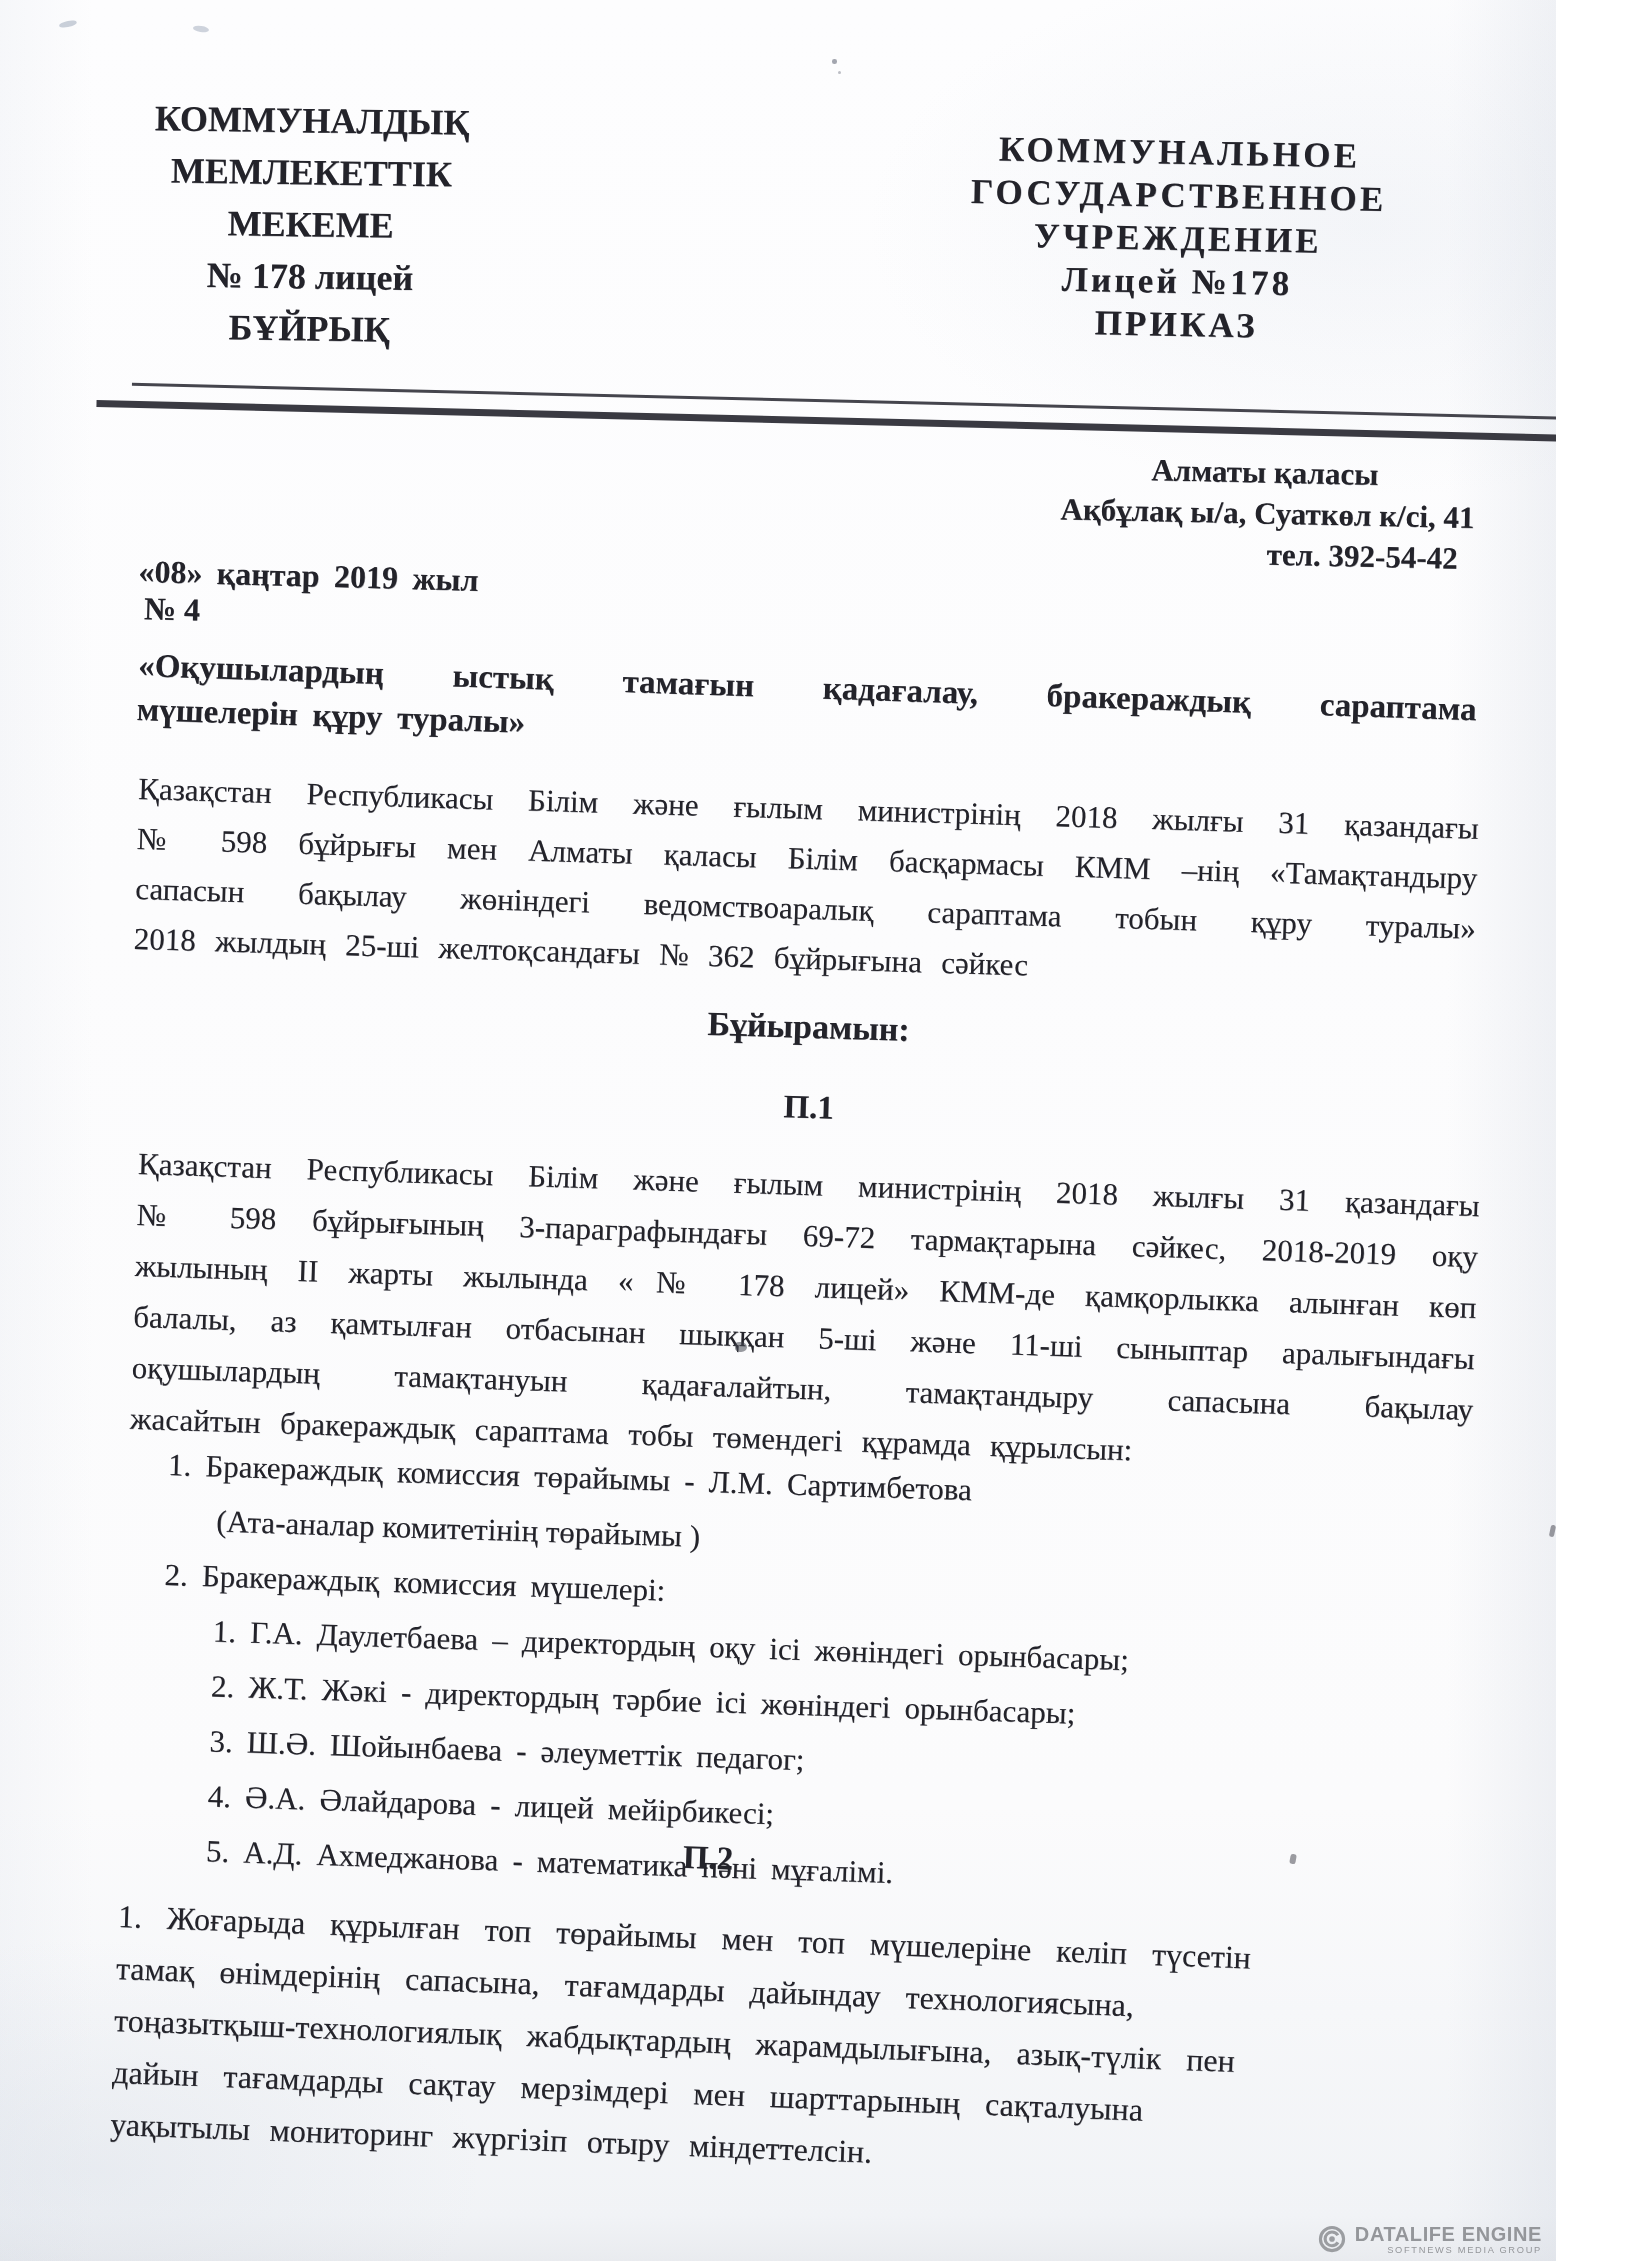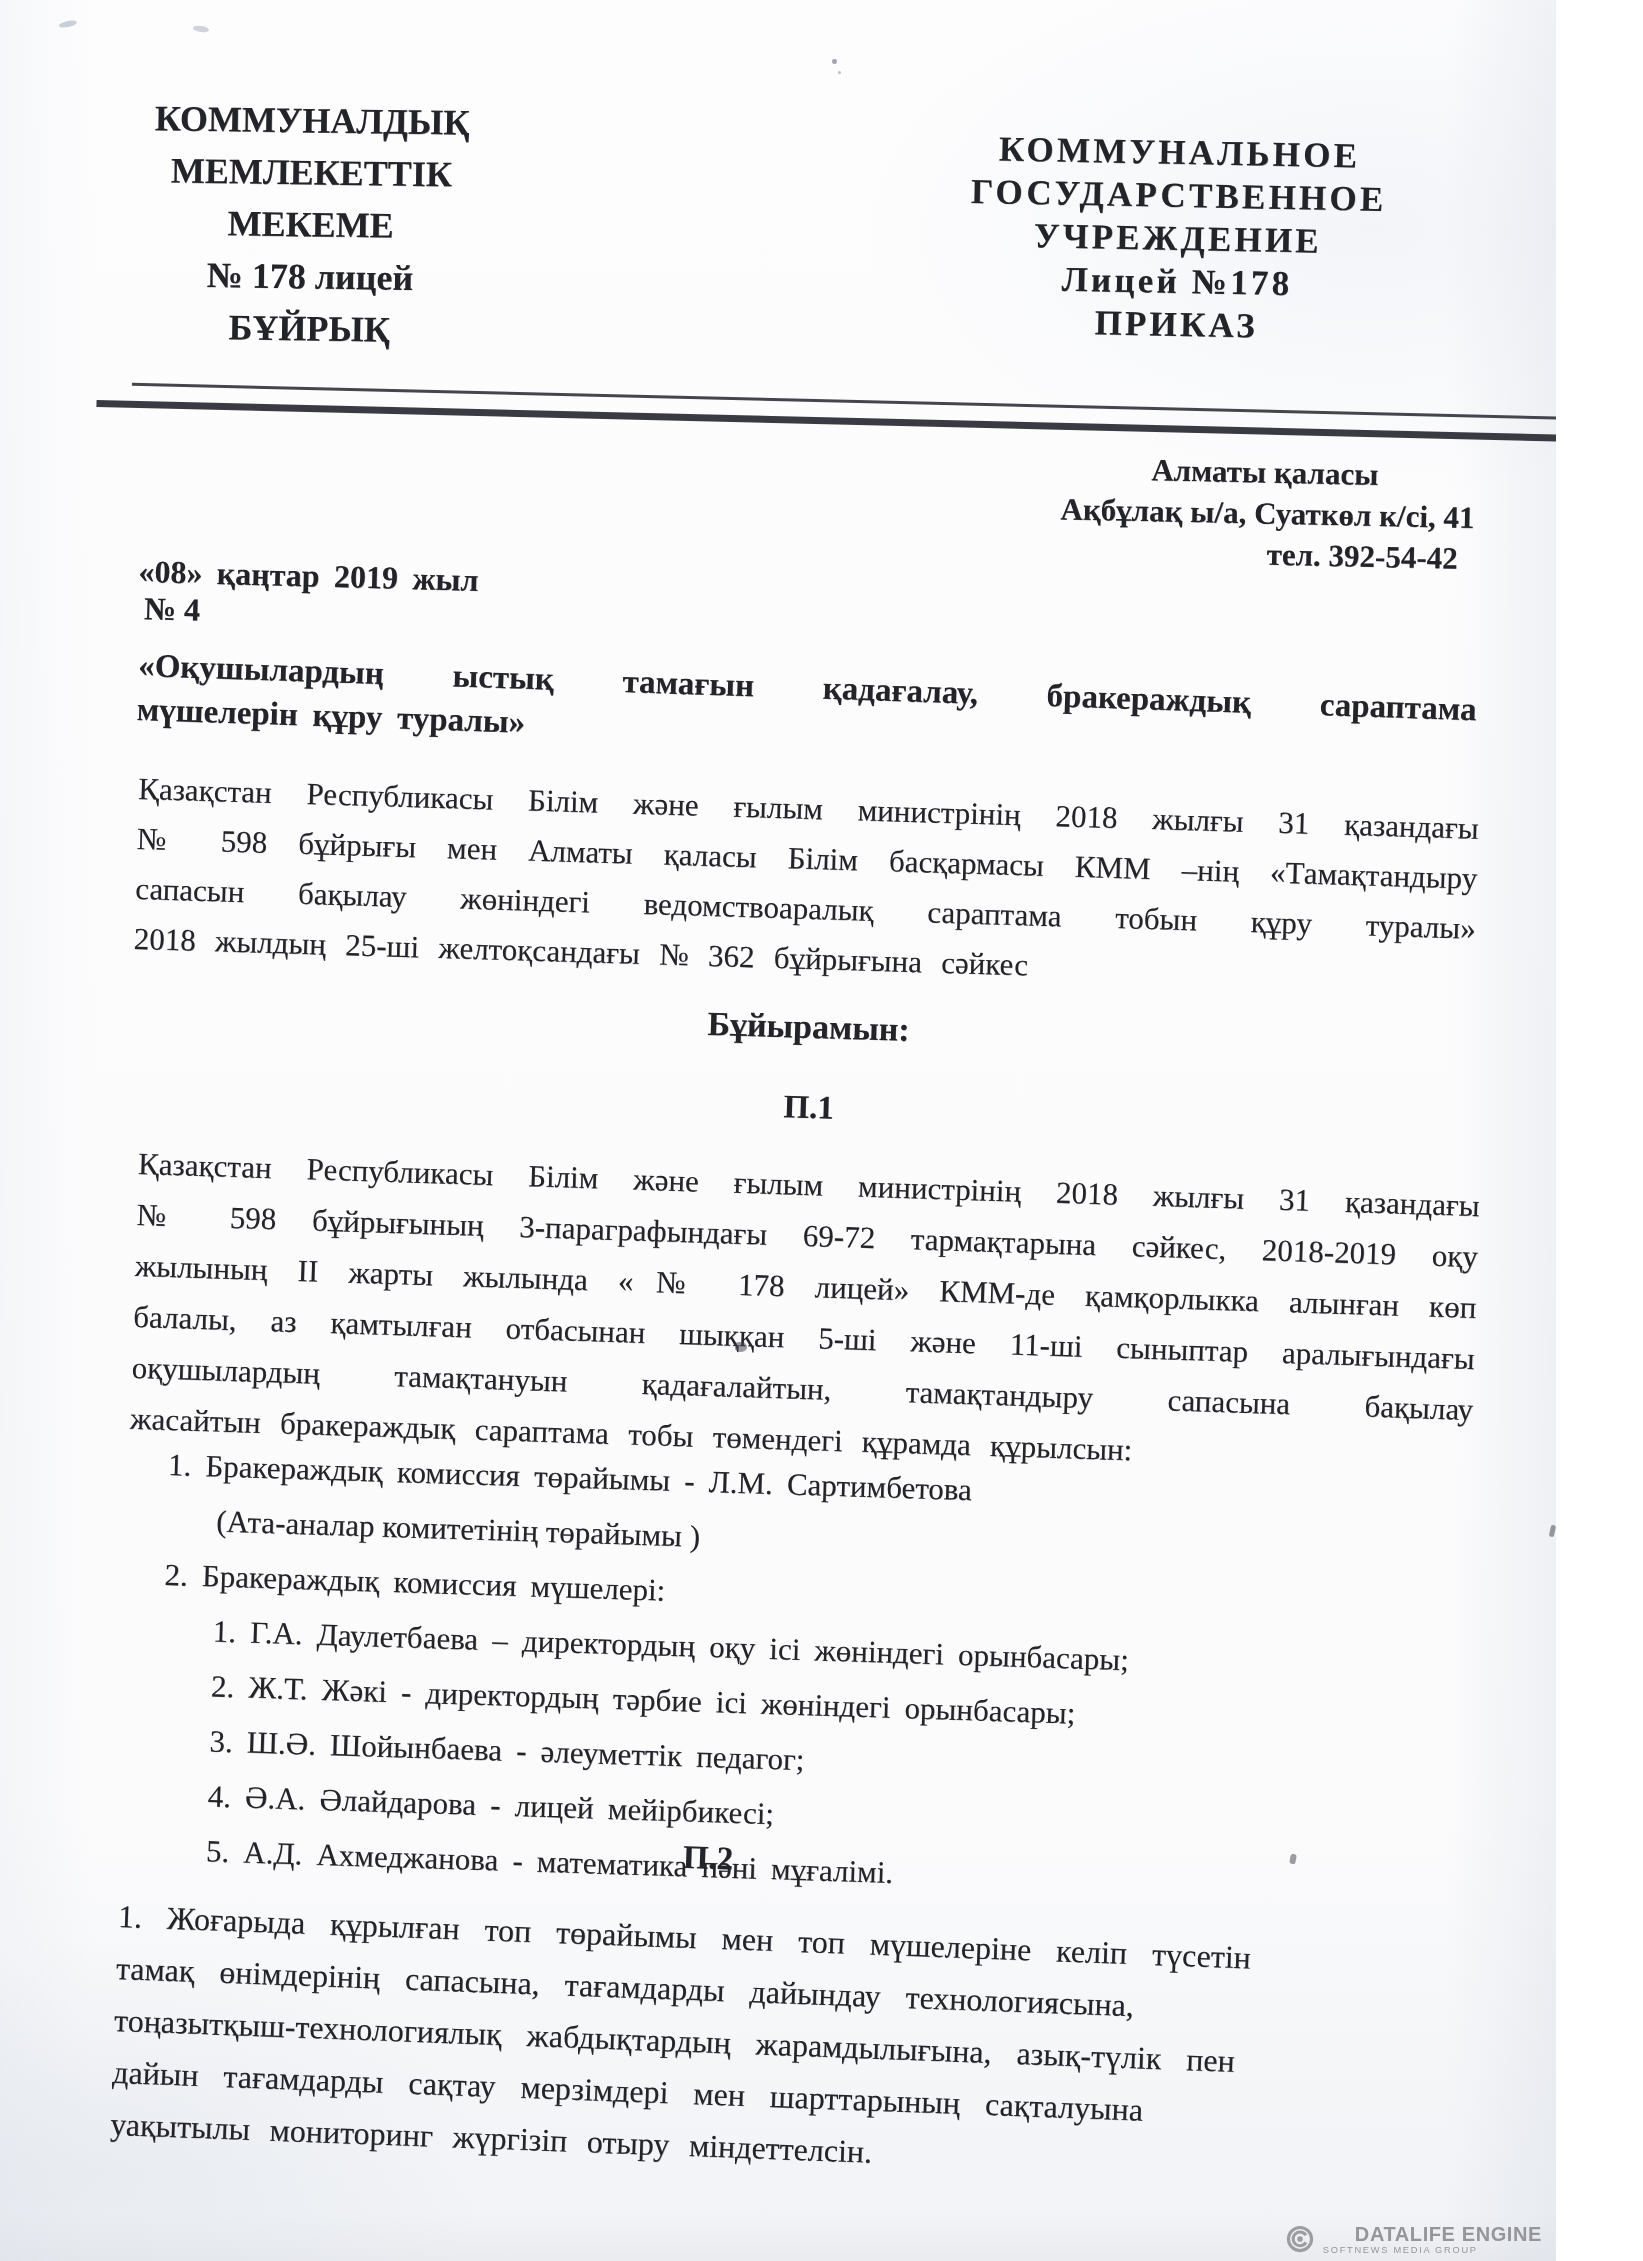--- a/index.html
+++ b/index.html
@@ -50,22 +50,22 @@
   .p2{left:119px;top:1890px;width:1225px;line-height:52px;font-size:32px;transform:rotate(2.1deg);}
   
   .j{text-align:justify;text-align-last:justify;white-space:normal;}
   .ws-s{word-spacing:6.4px;}
   .ws-m{word-spacing:11.6px;}
   .ws-l{word-spacing:17px;}
   
   .wm{position:absolute;right:14px;bottom:5.2px;display:flex;align-items:center;gap:7.7px;
       font-family:"Liberation Sans","DejaVu Sans",sans-serif;}
   .wm-txt{display:flex;flex-direction:column;line-height:1;}
-  .wm-title{font-size:20px;font-weight:700;letter-spacing:0.6px;margin-left:32px;}
-  .wm-sub{font-size:9.3px;letter-spacing:1.7px;margin-top:2.6px;font-weight:400;}
+  .wm-title{font-size:20px;font-weight:700;letter-spacing:0.6px;}
+  .wm-sub{font-size:9.3px;letter-spacing:1.7px;margin-top:2.6px;font-weight:400;text-align:right;}
   
   .spk{position:absolute;border-radius:50%;}
 </style>
 </head>
 <body>
 
 <div class="page">
 
   <div class="blk hdrL txt">
     <div class="ln">КОММУНАЛДЫҚ</div>

